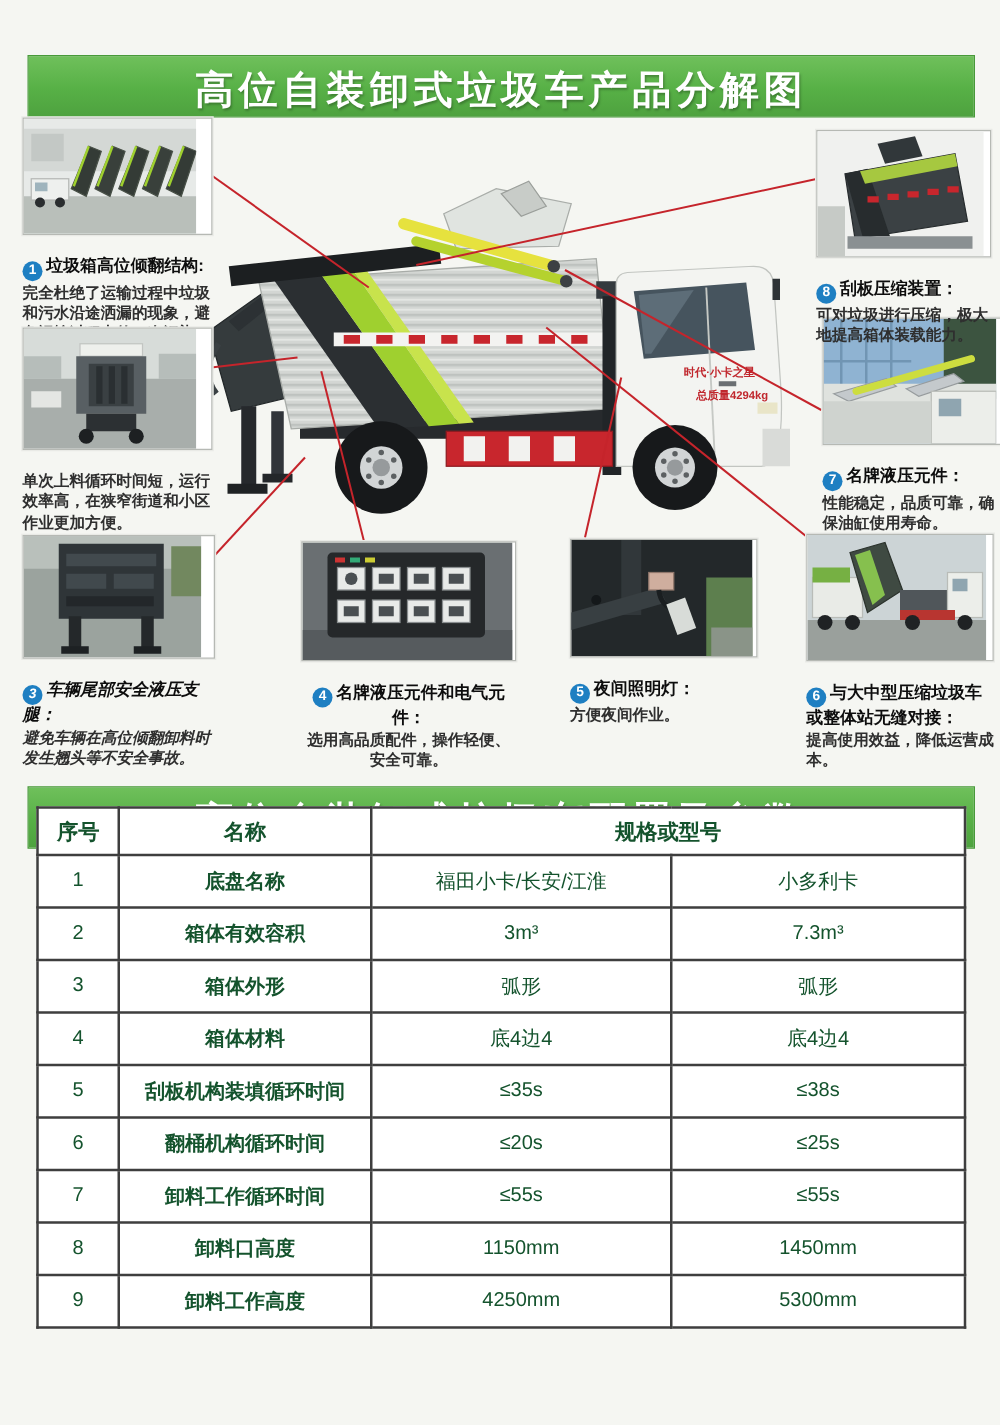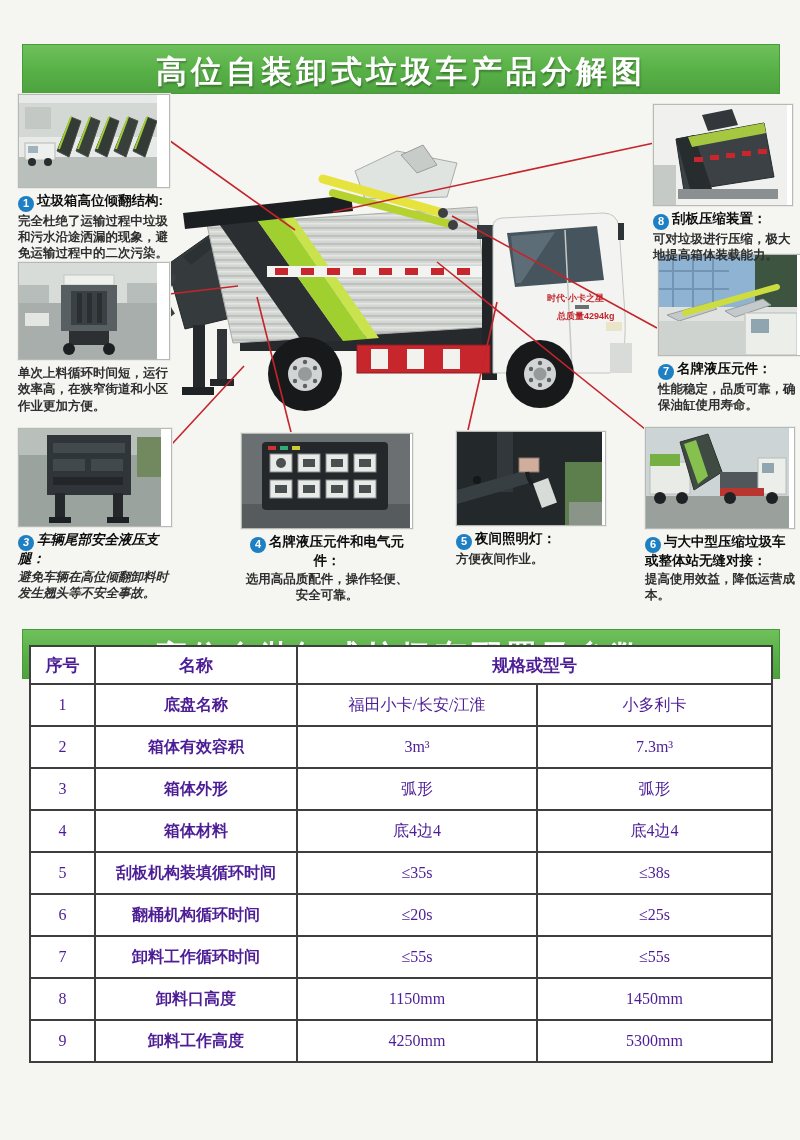--- a/index.html
+++ b/index.html
@@ -10,40 +10,40 @@
           border:1px solid #479a39;display:flex;align-items:flex-end;justify-content:center;
           color:#fff;font-size:31px;font-weight:bold;letter-spacing:4px;
           text-shadow:1px 2px 2px rgba(0,0,0,.28);margin-top:36px;}
   #banner1{top:8px;}
   #banner2{top:593px;}
   .diagram{position:absolute;left:0;top:56px;width:800px;height:537px;}
   .lines{position:absolute;left:0;top:-56px;width:800px;height:595px;pointer-events:none;}
   .callout{position:absolute;}
   .photo{background:#fff;border:1px solid #b6b9b4;box-shadow:0 0 0 1px #e9eae6;}
   .photo svg{display:block;}
-  .note{margin-top:5px;font-size:12.5px;line-height:1.3;color:#2f2f2f;font-weight:600;}
+  .note{margin-top:17px;font-size:12.5px;line-height:1.3;color:#2f2f2f;font-weight:600;}
   .note .title{display:block;font-size:13.5px;font-weight:800;color:#0d0d0d;line-height:1.25;margin-bottom:1px;}
   .badge{display:inline-flex;width:16px;height:16px;border-radius:50%;
          background:var(--badge_blue,#1e7fc2);color:#fff;font-size:11px;font-weight:bold;
          align-items:center;justify-content:center;margin-right:3px;vertical-align:-2px;}
   .truck-wrap{position:absolute;left:155px;top:19px;width:500px;height:370px;}
   
   .c1{left:18px;top:38px;width:152px;}
   .c2{left:18px;top:206px;width:152px;}
   .c3{left:18px;top:372px;width:154px;font-style:italic;}
   .c4{left:241px;top:377px;width:172px;text-align:center;}
   .c5{left:446px;top:375px;width:150px;padding-left:10px;}
   .c6{left:645px;top:371px;width:150px;}
   .c7{left:658px;top:198px;width:146px;}
   .c8{left:653px;top:48px;width:140px;}
   
   .spec-table{position:absolute;left:29px;top:645px;width:742px;border-collapse:collapse;
               background:#fff;table-layout:fixed;}
   .spec-table th,.spec-table td{border:2px solid var(--table_border,#3e3e3e);text-align:center;
-              padding:0 3px;color:#4c1d95;white-space:nowrap;overflow:hidden;font-family:Liberation Serif, serif;}
+              padding:0 3px;color:#14532d;white-space:nowrap;overflow:hidden;}
   .spec-table th{height:36px;font-size:17px;font-weight:700;}
   .spec-table td{height:40px;font-size:16px;font-weight:500;}
   .spec-table td:nth-child(2){font-weight:700;}
 </style>
 </head>
 <body>
 
 <div class="page">
 
   <div class="banner" id="banner1">

